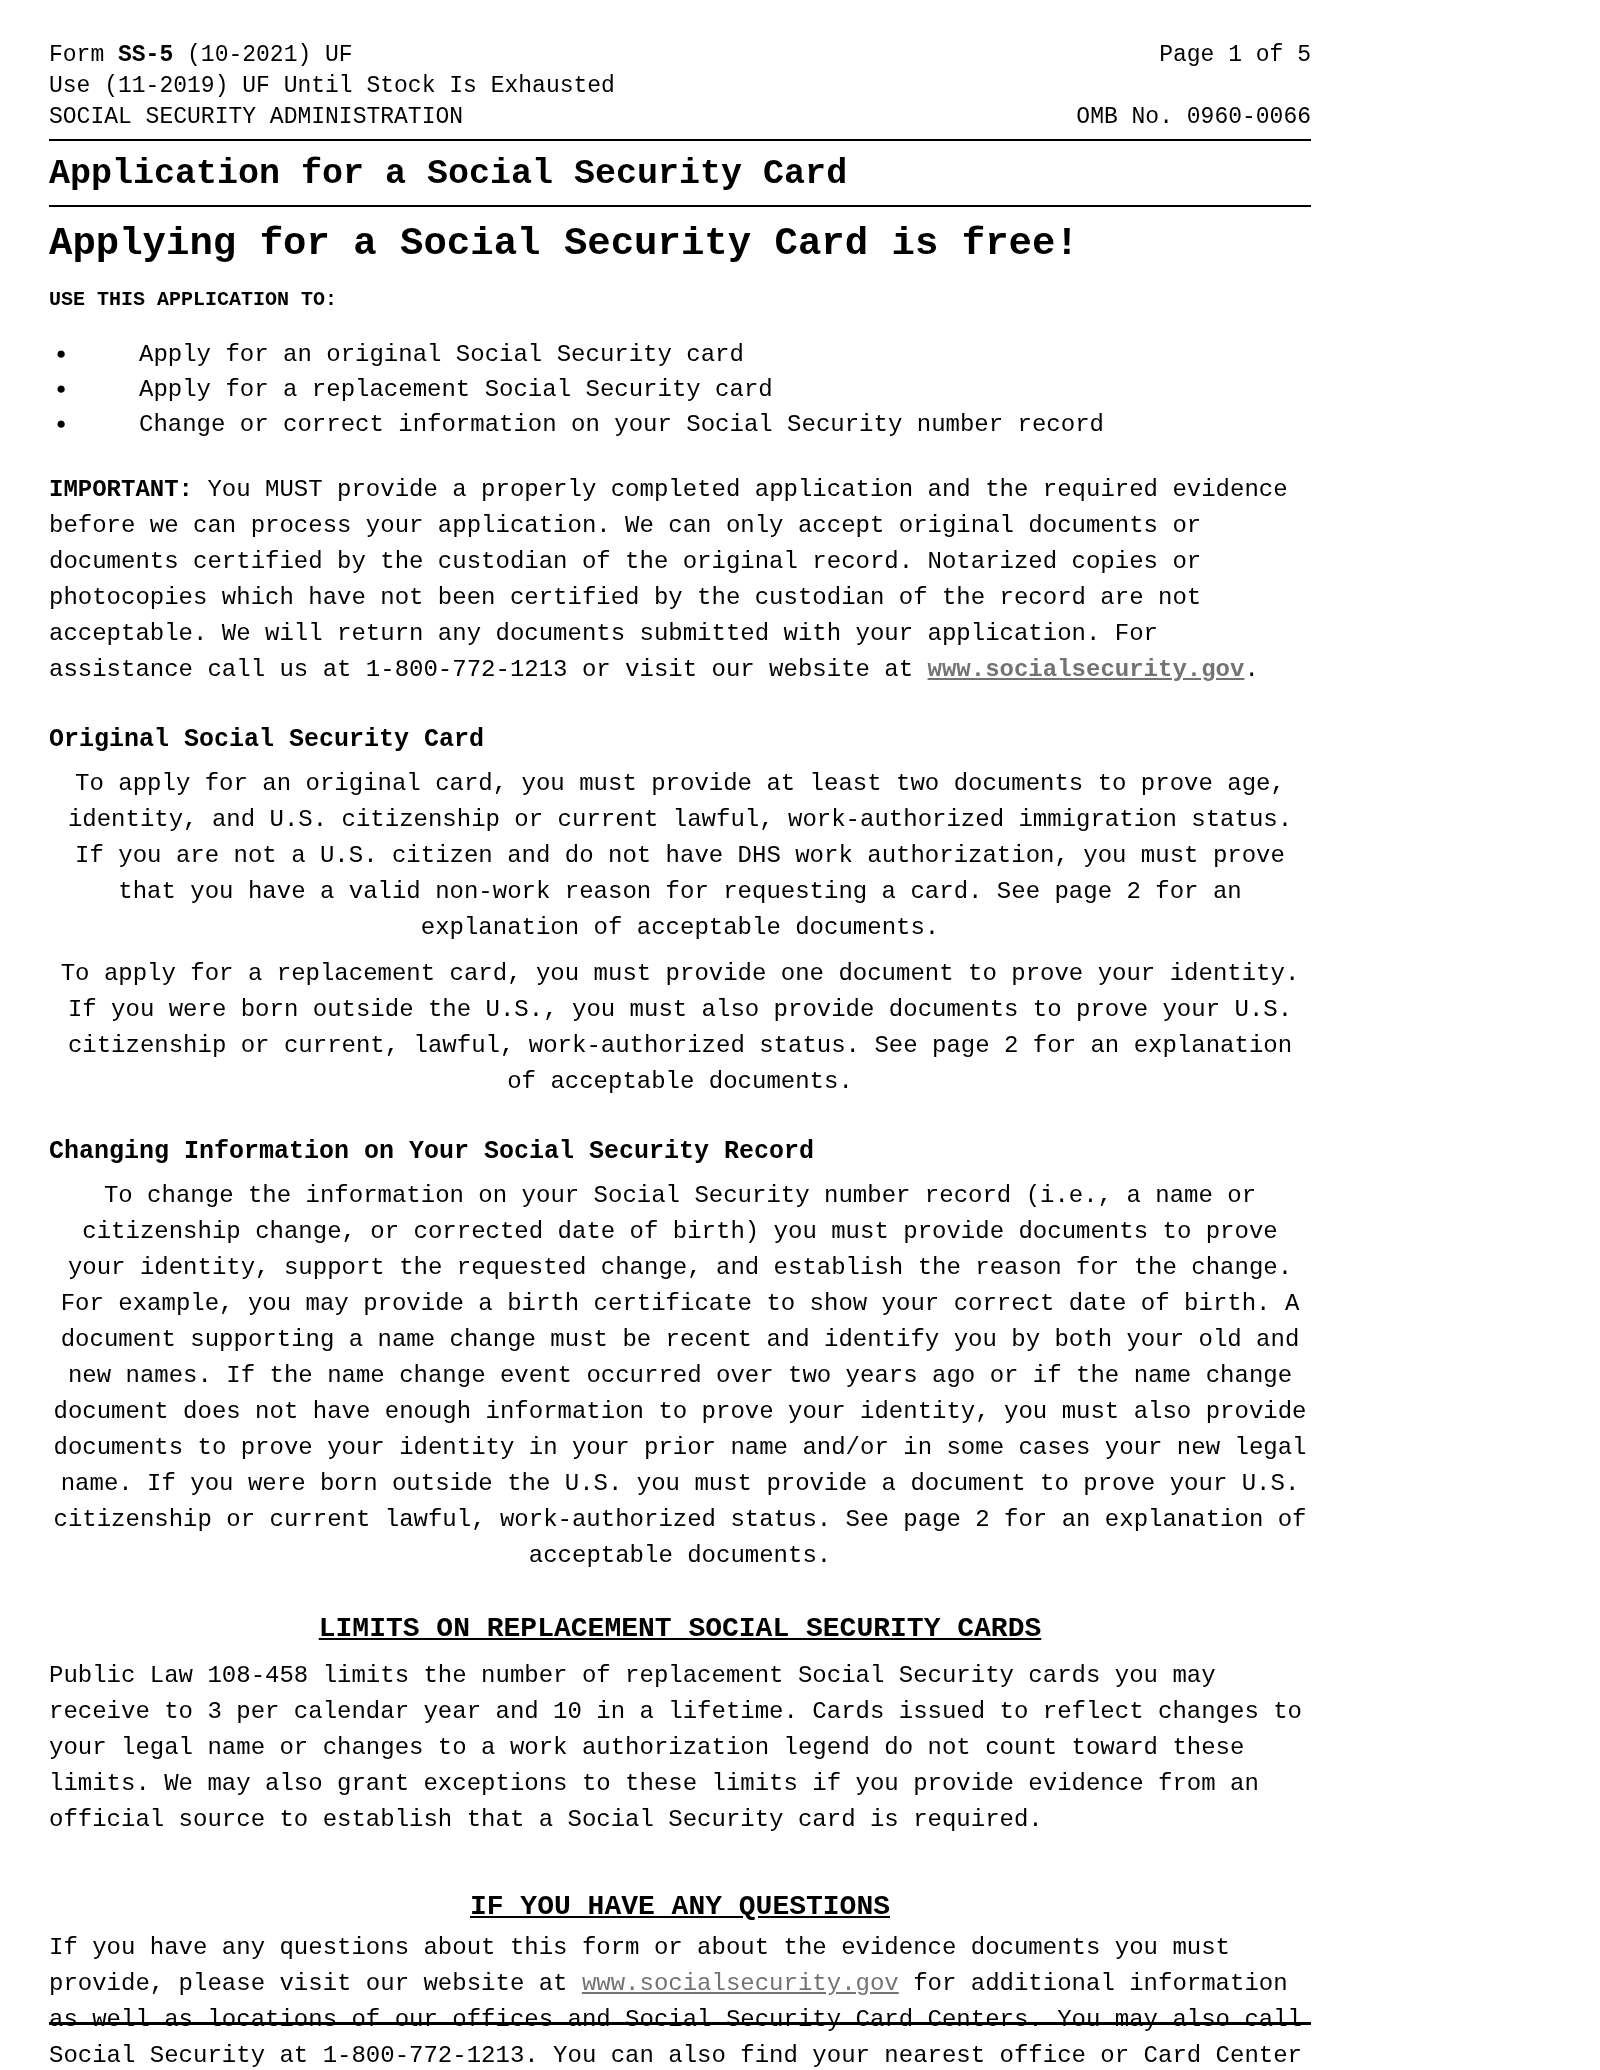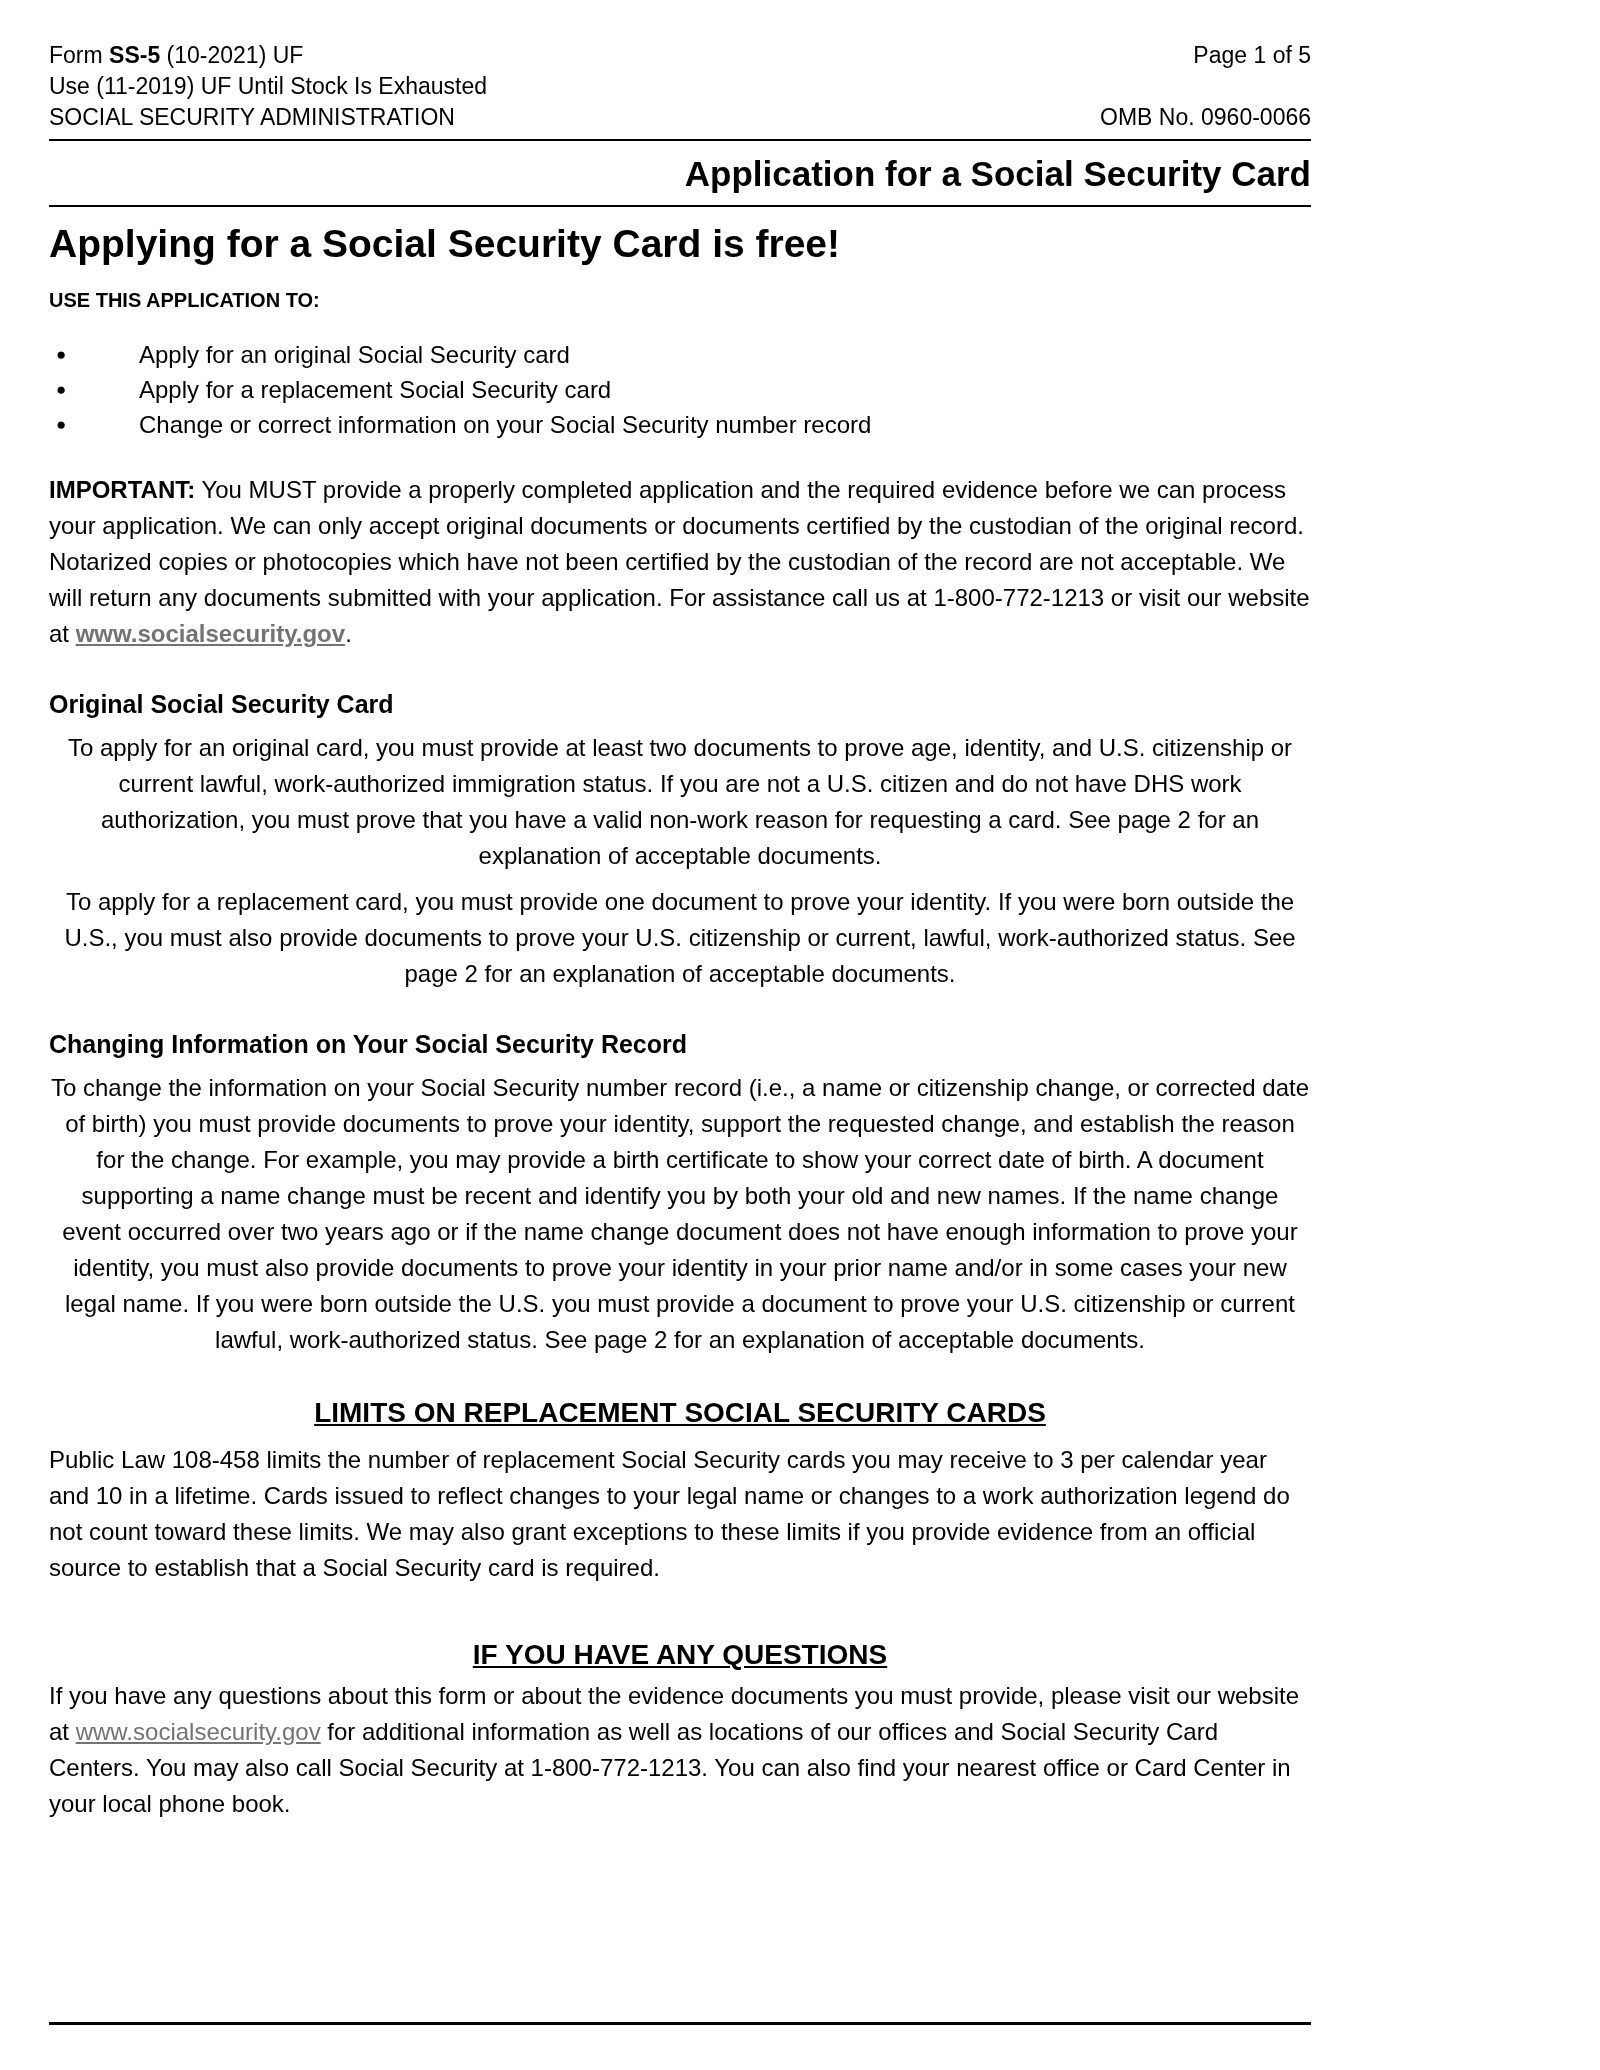--- a/index.html
+++ b/index.html
@@ -4,30 +4,30 @@
 <style>
   html, body { margin: 0; padding: 0; background: #ffffff; }
   .page {
     position: relative;
     width: 1360px;
     height: 2070px;
     box-sizing: border-box;
     padding: 40px 49px 0 49px;
     background: #ffffff;
     color: #000000;
-    font-family: Liberation Sans, sans-serif;
+    font-family: Liberation Mono, monospace;
     font-size: 24px;
     line-height: 36px;
     overflow: hidden;
   }
   .hdr { display: flex; justify-content: space-between; font-size: 23px; line-height: 31px; }
   .hdr-right { text-align: right; display: flex; flex-direction: column; justify-content: space-between; }
   .rule { border: none; border-top: 2px solid #000; margin: 6px 0 0 0; }
   .rule.title-rule { margin-top: 8px; }
-  .doc-title { text-align: right; font-weight: bold; font-size: 35px; line-height: 46px; margin-top: 10px; }
+  .doc-title { text-align: left; font-weight: bold; font-size: 35px; line-height: 46px; margin-top: 10px; }
   .free-headline { font-weight: bold; font-size: 39px; line-height: 42px; margin-top: 16px; }
   .use-heading { font-weight: bold; font-size: 20px; line-height: 30px; margin-top: 20px; }
   .bullets { list-style: none; margin: 22px 0 0 0; padding: 0; }
   .bullet-row { display: flex; line-height: 35px; }
   .dot { width: 90px; padding-left: 7px; box-sizing: border-box; font-size: 17px; }
   .para { margin: 0; }
   .important-para { margin-top: 30px; }
   .sec-heading { font-size: 25px; font-weight: bold; line-height: 32px; margin: 36px 0 0 0; }
   .sec-para { margin-top: 10px; text-align: center; }
   .note-para { margin-top: 28px; }

